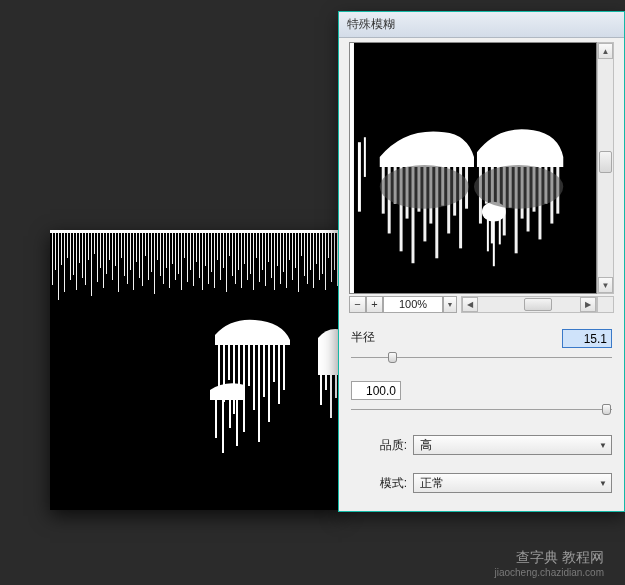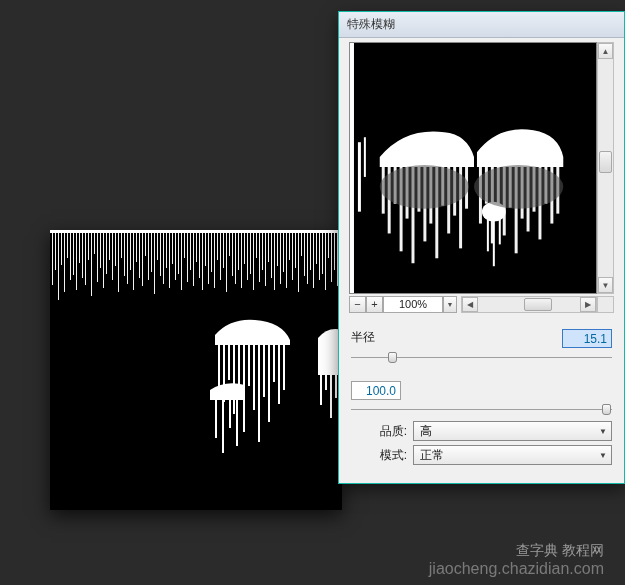--- a/index.html
+++ b/index.html
@@ -114,60 +114,60 @@
       padding: 0 2px;
     }
     .param-label { flex: 1; color: #222; }
     .param-input {
       width: 50px; height: 19px;
       border: 1px solid #3a79c8;
       background: #cfe3fa;
       text-align: right;
       padding: 0 4px;
       font-size: 12px;
-      color: #0369a1;
+      color: #000000;
     }
     .param-input.plain { border: 1px solid #a0a0a0; background: #fff; }
     .slider {
       position: relative;
       height: 14px;
       margin: 3px 2px 0;
     }
     .slider .track-line {
       position: absolute; left: 0; right: 0; top: 6px;
       height: 1px; background: #a0a0a0;
     }
     .slider .handle {
       position: absolute; top: 1px;
       width: 9px; height: 11px;
       background: linear-gradient(#fafafa,#d4d4d4);
       border: 1px solid #888;
       border-radius: 2px 2px 3px 3px;
     }
     .select-row {
       display: flex; align-items: center;
-      margin-top: 4px;
+      margin-top: 18px;
       padding: 0 2px 0 20px;
     }
     .select-label { width: 38px; text-align: right; margin-right: 6px; color: #222; }
     .select {
       flex: 1; height: 20px;
       border: 1px solid #888;
       background: linear-gradient(#fdfdfd,#e8e8e8);
       display: flex; align-items: center; justify-content: space-between;
       padding: 0 4px 0 6px;
       color: #222;
     }
     .select .caret { font-size: 8px; color: #444; }
     .watermark {
       position: absolute; right: 21px; bottom: 6px;
       color: #9c9c9c; font-size: 14px;
       text-align: right; line-height: 1.25;
     }
-    .watermark .sub { font-size: 16px; color: #7a7a7a; }
+    .watermark .sub { font-size: 10px; color: #7a7a7a; }
   </style>
 </head>
 <body>
 
 <div class="workspace">
   <svg viewBox="0 0 292 280" preserveAspectRatio="none">
     <rect width="292" height="280" fill="#000"></rect>
     <g fill="#fff">
       <rect x="0" y="0" width="292" height="3"></rect>
       <g opacity="0.95">

